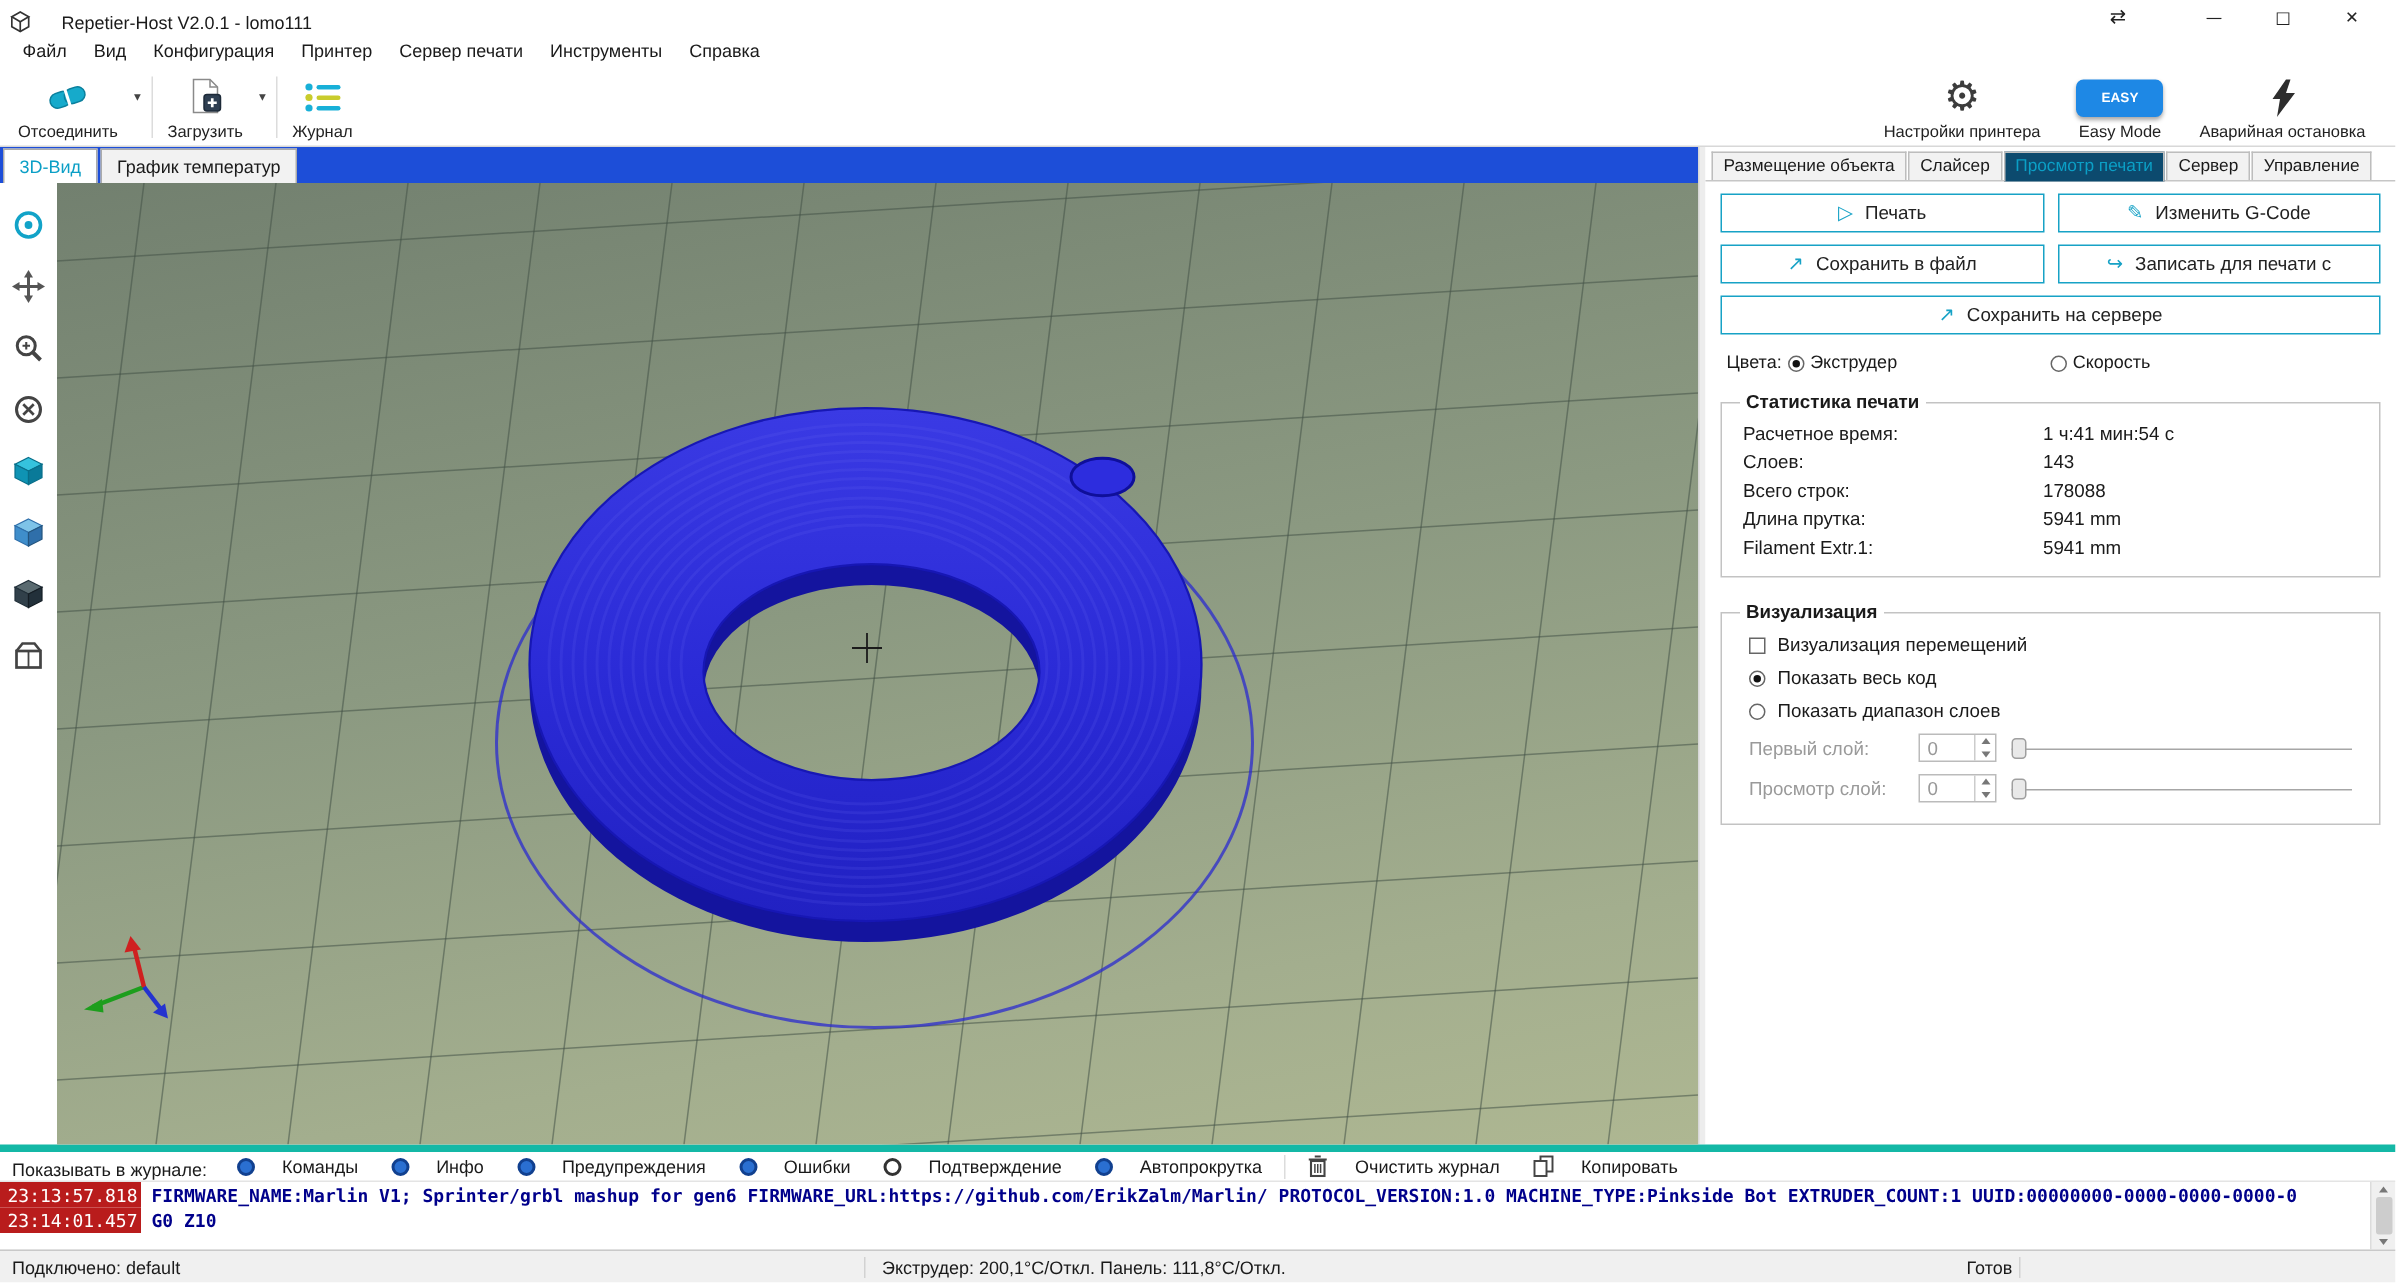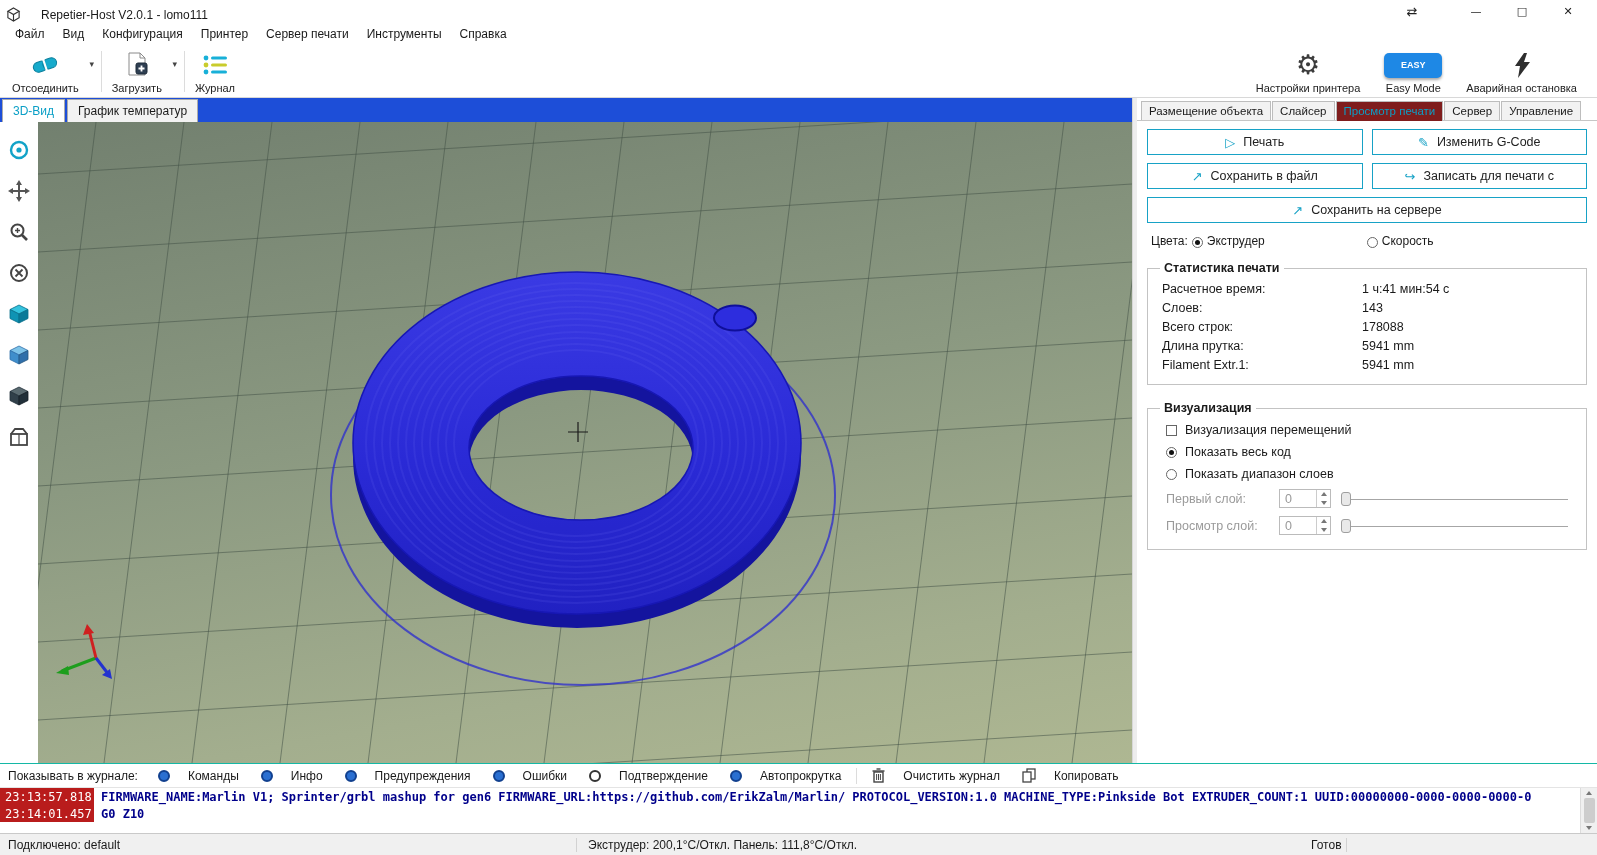--- a/index.html
+++ b/index.html
@@ -42,21 +42,21 @@
     background:linear-gradient(170deg,#72806f 0%,#8b9981 45%,#a3ae8e 80%,#aeb792 100%)}
   .viewport svg.bed{position:absolute;inset:0;width:100%;height:100%}
   #gridlines line{stroke:#435247;stroke-opacity:.55;stroke-width:1}
   #torus-texture ellipse{fill:none;stroke:#6a6af5;stroke-opacity:.16;stroke-width:2}
   .splitter{width:5px;background:#ededed;border-left:1px solid #d7d7d7}
 
   
   .rightpanel{width:460px;display:flex;flex-direction:column;background:#fff}
   .ptabs{height:23px;display:flex;align-items:flex-end;padding-left:4px;border-bottom:1px solid #c6c6c6}
   .ptab{padding:3px 7px;font-size:11.5px;border:1px solid #bdbdbd;border-bottom:none;background:#f2f2f2;margin-right:1px;white-space:nowrap}
-  .ptab.active{background:#7f1d1d;color:#0b9fc6;margin-bottom:-1px;padding-bottom:4px}
+  .ptab.active{background:#0c4a6e;color:#0b9fc6;margin-bottom:-1px;padding-bottom:4px}
   .pbody{flex:1;padding:8px 10px 0 10px;overflow:hidden}
   .btnrow{display:flex;gap:9px;margin-bottom:8px}
   .pbtn{flex:1;height:26px;border:1px solid #17a2c6;background:#fff;display:flex;align-items:center;justify-content:center;gap:8px;font-size:12.5px;color:#222;white-space:nowrap;overflow:hidden}
   .bicon{color:#17a2c6;font-family:"DejaVu Sans",sans-serif;font-size:13px;flex:none}
   .colorsrow{display:flex;align-items:flex-end;margin:11px 4px 13px;gap:4px}
   .colorsrow .opt2{margin-left:98px}
   fieldset{border:1px solid #c3c3c3;margin-bottom:16px;padding:4px 10px 10px}
   legend{font-weight:bold;padding:0 4px;margin-left:2px;font-size:12.5px}
   .statrow{display:flex;padding:2.5px 4px;font-size:12.5px}
   .statrow .sl{width:200px;flex:none}
@@ -70,21 +70,21 @@
   .spinval{flex:1;padding:2px 5px;color:#999}
   .spinbtns{width:14px;border-left:1px solid #ccc;display:flex;flex-direction:column}
   .spinbtns span{flex:1;display:flex;align-items:center;justify-content:center}
   .tri-up{width:0;height:0;border-left:3px solid transparent;border-right:3px solid transparent;border-bottom:4px solid #777}
   .tri-dn{width:0;height:0;border-left:3px solid transparent;border-right:3px solid transparent;border-top:4px solid #777}
   .slider{flex:1;position:relative;height:18px}
   .slider::before{content:"";position:absolute;left:0;right:0;top:9px;height:1px;background:#a6a6a6}
   .shandle{position:absolute;left:0;top:2px;width:10px;height:14px;background:#e9e9e9;border:1px solid #9f9f9f;border-radius:3px}
 
   
-  .logbar{height:24px;border-top:1px solid #14b8a6;display:flex;align-items:center;gap:2px;padding:0 8px;background:#fff}
+  .logbar{height:24px;border-top:5px solid #14b8a6;display:flex;align-items:flex-end;gap:2px;padding:0 8px;background:#fff}
   .logbar .lbl{margin-right:8px}
   .chip{display:flex;align-items:center;gap:18px;padding:0 10px;height:100%}
   .dot{width:12px;height:12px;border-radius:50%;background:#2a6fd1;border:2px solid #11408f;flex:none}
   .dot.off{background:#fff;border-color:#333}
   .chip svg{flex:none}
 
   
   .logview{height:46px;background:#fff;position:relative;overflow:hidden;border-top:1px solid #e4e4e4;
     font-family:"DejaVu Sans Mono","Liberation Mono",monospace;font-size:12px}
   .logrow{display:flex;height:17px;align-items:center;white-space:nowrap}

